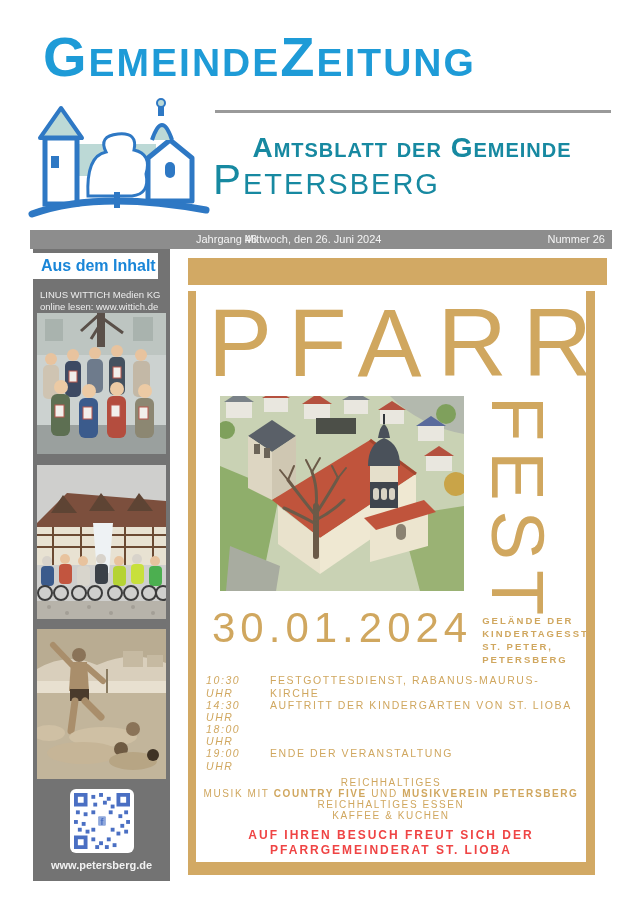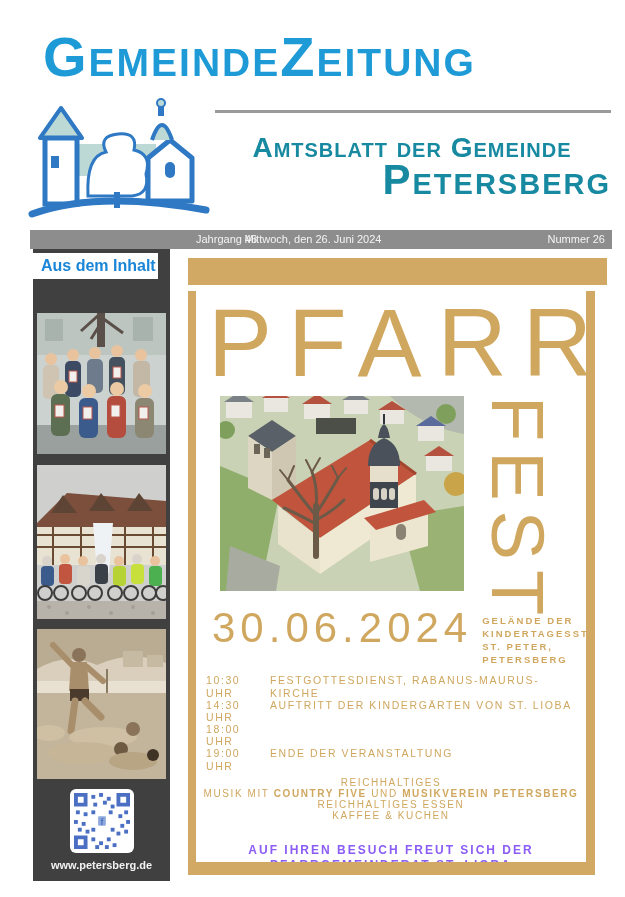--- a/index.html
+++ b/index.html
@@ -7,32 +7,32 @@
   .page { position:relative; width:625px; height:897px; background:#ffffff; margin:0 auto; overflow:hidden; }
 
   
   .np-title { position:absolute; left:43px; top:24px; width:540px;
     font-variant:small-caps; font-weight:bold; font-size:56px; letter-spacing:2px;
     color:#1e9bd7; white-space:nowrap; }
   .church-logo { position:absolute; left:28px; top:96px; width:182px; height:126px; }
   .mast-rule { position:absolute; left:215px; top:110px; width:396px; height:3px; background:#9a9a9a; }
   .mast-sub { position:absolute; left:213px; top:132px; width:398px; text-align:center;
     font-variant:small-caps; font-weight:bold; font-size:28px; letter-spacing:1px; color:#1789a1; }
-  .mast-muni { position:absolute; left:213px; top:156px; width:398px; text-align:right;
-    font-variant:small-caps; font-weight:bold; font-size:42px; letter-spacing:2px; color:#1789a1; }
+  .mast-muni { position:absolute; left:213px; top:156px; width:398px; text-align:left;
+    font-variant:small-caps; font-weight:normal; font-size:42px; letter-spacing:2px; color:#1789a1; }
 
   
   .issue-bar { position:absolute; left:30px; top:230px; width:582px; height:19px; background:#8d8d8d;
     color:#f4f4f4; font-size:11px; }
   .issue-bar .vol { position:absolute; left:166px; top:3px; }
   .issue-bar .date { position:absolute; left:0; right:16px; top:3px; text-align:center; }
   .issue-bar .num { position:absolute; right:7px; top:3px; }
 
   
-  .sidebar { position:absolute; left:33px; top:249px; width:137px; height:632px; background:#404040; }
+  .sidebar { position:absolute; left:33px; top:249px; width:137px; height:632px; background:#737373; }
   .sb-head { position:absolute; left:0; top:4px; width:125px; height:26px; background:#ffffff;
     color:#1a86d8; font-weight:bold; font-size:16px; line-height:26px; padding-left:8px; }
   .sb-pub { position:absolute; left:7px; top:40px; color:#ededed; font-size:9.5px; line-height:1.3; }
   .sb-photo { position:absolute; left:4px; width:129px; overflow:hidden; }
   .sb-photo svg { display:block; }
   .ph1 { top:64px; height:141px; }
   .ph2 { top:216px; height:154px; }
   .ph3 { top:380px; height:150px; }
   .qr-box { position:absolute; left:37px; top:540px; width:64px; height:64px; background:#ffffff;
     border-radius:6px; padding:4px; }
@@ -50,26 +50,26 @@
   .p-photo-row { display:flex; margin:8px 0 0 24px; }
   .p-photo { width:244px; height:195px; overflow:hidden; }
   .p-fest { margin-left:16px; writing-mode:vertical-rl; text-orientation:sideways;
     font-size:74px; letter-spacing:10px; color:#d0a75f; line-height:1; height:205px; }
   .p-date-row { display:flex; align-items:flex-start; margin:6px 0 0 16px; }
   .p-date { font-size:42px; letter-spacing:5px; color:#d0a75f; line-height:1; }
   .p-loc { margin:8px 0 0 10px; font-size:9.5px; font-weight:bold; letter-spacing:2px;
     color:#d0a75f; line-height:1.35; }
   .p-sched { margin:8px 0 0 10px; font-size:10.5px; letter-spacing:1.6px; color:#d0a75f; }
   .p-sched .row { display:flex; line-height:1.16; }
-  .p-sched .t { width:64px; flex:none; }
+  .p-sched .t { width:64px; flex:none;font-style:italic; }
   .p-extra { margin-top:5px; text-align:center; font-size:10px; letter-spacing:1.6px;
     color:#d0a75f; line-height:1.1; }
   .p-extra b { font-weight:bold; }
-  .p-invite { margin-top:22px; text-align:center; font-size:12px; font-weight:bold;
-    letter-spacing:2px; color:#8b5cf6; line-height:1.25; }
+  .p-invite { margin-top:7px; text-align:center; font-size:12px; font-weight:bold;
+    letter-spacing:2px; color:#ef4444; line-height:1.25; }
 </style>
 </head>
 <body>
 
 <div class="page">
 
   <div class="np-title">GemeindeZeitung</div>
 
   <svg class="church-logo" viewBox="0 0 182 126">
 
@@ -92,20 +92,24 @@
   <div class="mast-muni">Petersberg</div>
 
   <div class="issue-bar">
     <span class="vol">Jahrgang 46</span>
     <span class="date">Mittwoch, den 26. Juni 2024</span>
     <span class="num">Nummer 26</span>
   </div>
 
   <aside class="sidebar">
     <div class="sb-head">Aus dem Inhalt</div>
+    <div class="sb-pub">
+      <span>LINUS WITTICH Medien KG</span><br>
+      <span>online lesen: www.wittich.de</span>
+    </div>
 
     <div class="sb-photo ph1">
       <svg viewBox="0 0 129 141" width="129" height="141">
         <rect width="129" height="141" fill="#ccd2d0"></rect>
         <rect x="0" y="0" width="129" height="42" fill="#bdc5c1"></rect>
         <rect x="8" y="6" width="18" height="22" fill="#a9b3ae"></rect>
         <rect x="96" y="4" width="20" height="24" fill="#a9b3ae"></rect>
         <rect x="60" y="0" width="8" height="34" fill="#5a5049"></rect>
         <path d="M64,0 L44,18 M64,4 L86,20 M64,10 L54,26" stroke="#5a5049" stroke-width="3" fill="none"></path>
         <rect x="0" y="112" width="129" height="29" fill="#9aa09e"></rect>
@@ -346,21 +350,21 @@
               <path d="M96,120 Q80,100 68,84 M96,118 Q110,96 118,82 M96,128 Q78,118 64,112 M96,112 Q98,92 92,76 M96,124 Q112,116 124,104" stroke-width="3"></path>
               <path d="M68,84 L60,74 M68,84 L74,70 M118,82 L112,70 M118,82 L126,72 M92,76 L86,64 M92,76 L100,62" stroke-width="2"></path>
             </g>
             <polygon points="10,150 60,170 56,195 6,195" fill="#a8aca0"></polygon>
           </svg>
         </div>
         <div class="p-fest">FEST</div>
       </div>
 
       <div class="p-date-row">
-        <div class="p-date">30.06.2024</div>
+        <div class="p-date">30.01.2024</div>
         <div class="p-loc">
           <span>GELÄNDE DER KINDERTAGESSTÄTTE</span><br>
           <span>ST. PETER, PETERSBERG</span>
         </div>
       </div>
 
       <div class="p-sched">
         <div class="row">
           <span class="t">10:30 UHR</span>
           <span>FESTGOTTESDIENST, RABANUS-MAURUS-KIRCHE</span>

